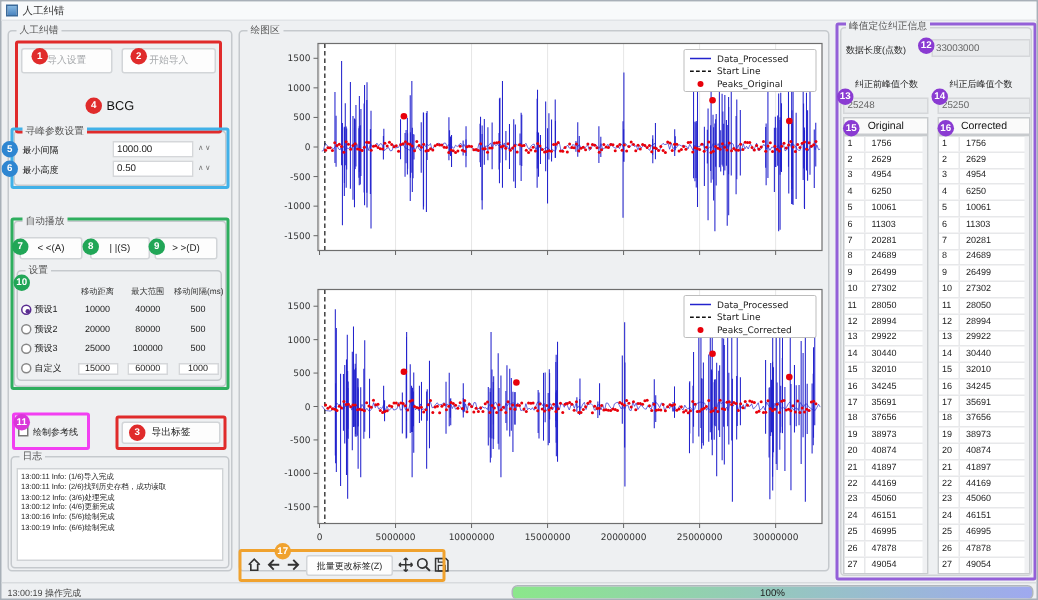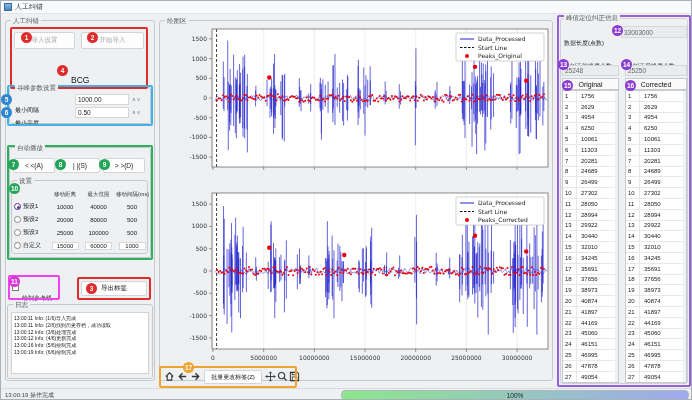--- a/index.html
+++ b/index.html
@@ -24,21 +24,21 @@
   .pink-box  { border-color:#f23ff2; }
   .orange-box{ border-color:#f0a22e; }
   .badge { position:absolute; width:11px; height:11px; border-radius:50%; color:#fff;
            font-size:6.5px; font-weight:bold; display:flex; align-items:center; justify-content:center; z-index:50; }
   .c-red{background:#e02b2b;} .c-blue{background:#2e86d1;} .c-green{background:#21a657;}
   .c-magenta{background:#d936d9;} .c-purple{background:#8a3bd2;} .c-orange{background:#f0a22e;}
   
   .btn { position:absolute; background:#fdfdfd; border:1px solid #d2d5d8; border-radius:2px;
          font-size:6.5px; color:#222; display:flex; align-items:center; justify-content:center; cursor:default; }
   .btn.disabled { color:#a5a8ab; }
-  .lbl { position:absolute; font-size:6px; color:#222; white-space:nowrap;margin-top:10px; }
+  .lbl { position:absolute; font-size:6px; color:#222; white-space:nowrap; }
   .field { position:absolute; background:#fff; border:1px solid #d5d7da; font-size:6.5px; color:#222;
            display:flex; align-items:center; padding:0 2px; }
   .field.ro { background:#e9ebed; color:#666; }
   .spin { position:absolute; font-size:5px; color:#777; letter-spacing:1px; }
   .radio { width:7px; height:7px; border:1px solid #888; border-radius:50%; background:#fff; display:inline-block; flex:none; }
   .radio.sel { border-color:#5a2d91; }
   .radio.sel::after { content:""; display:block; width:3px; height:3px; margin:1.5px; border-radius:50%; background:#5a2d91; }
   .checkbox { position:absolute; width:7px; height:7px; border:1px solid #777; background:#fff; }
   
   .pgrid { position:absolute; left:13px; top:188px; width:134px; font-size:6px; color:#222; }

